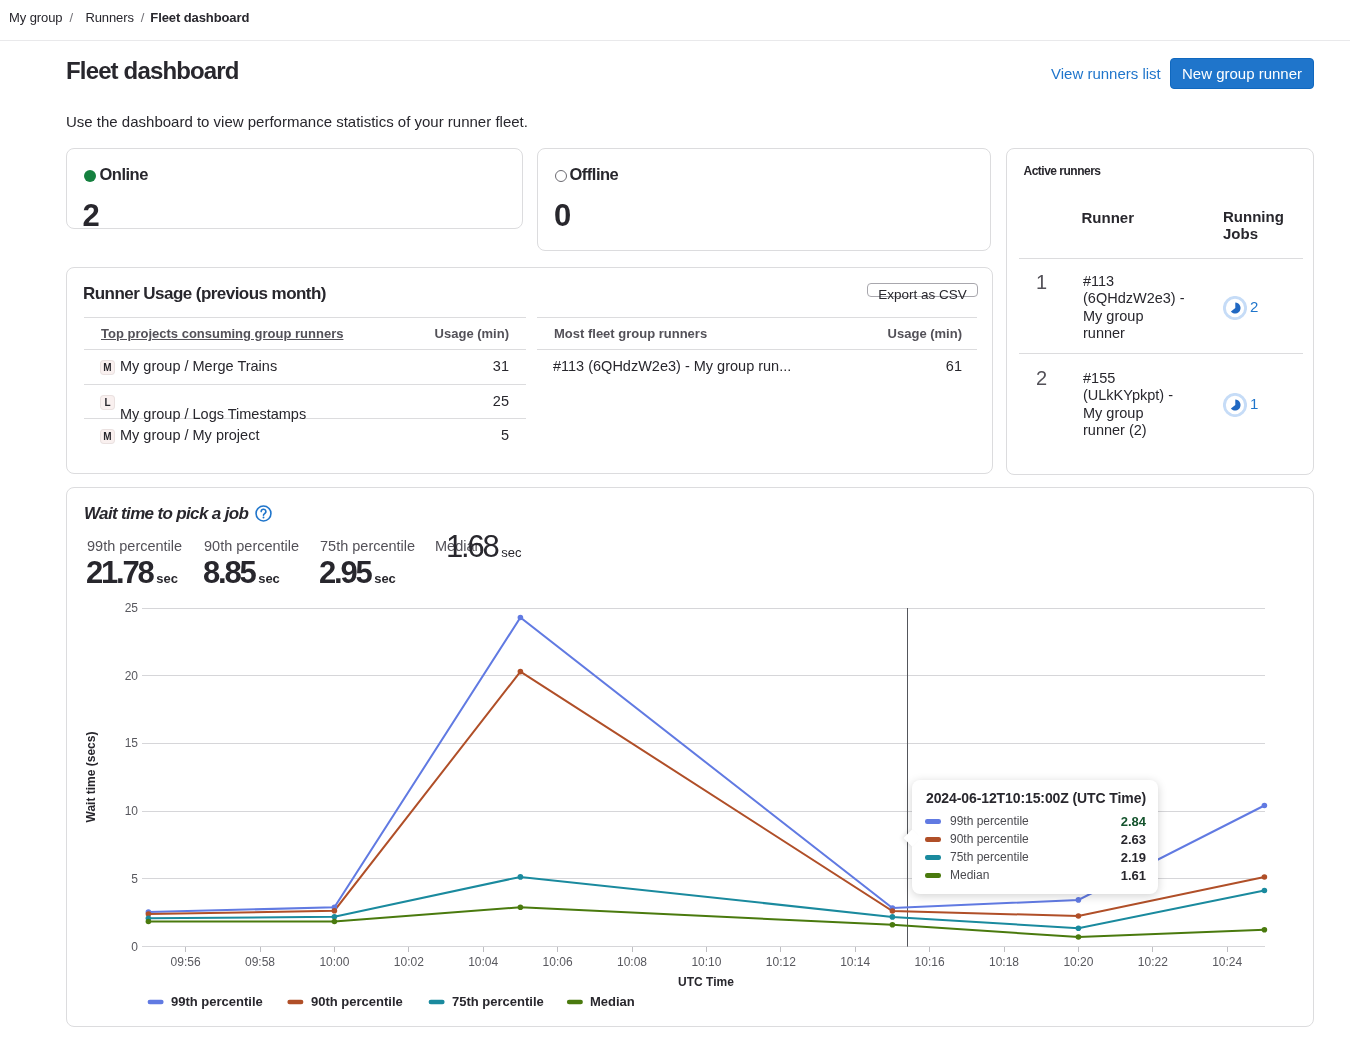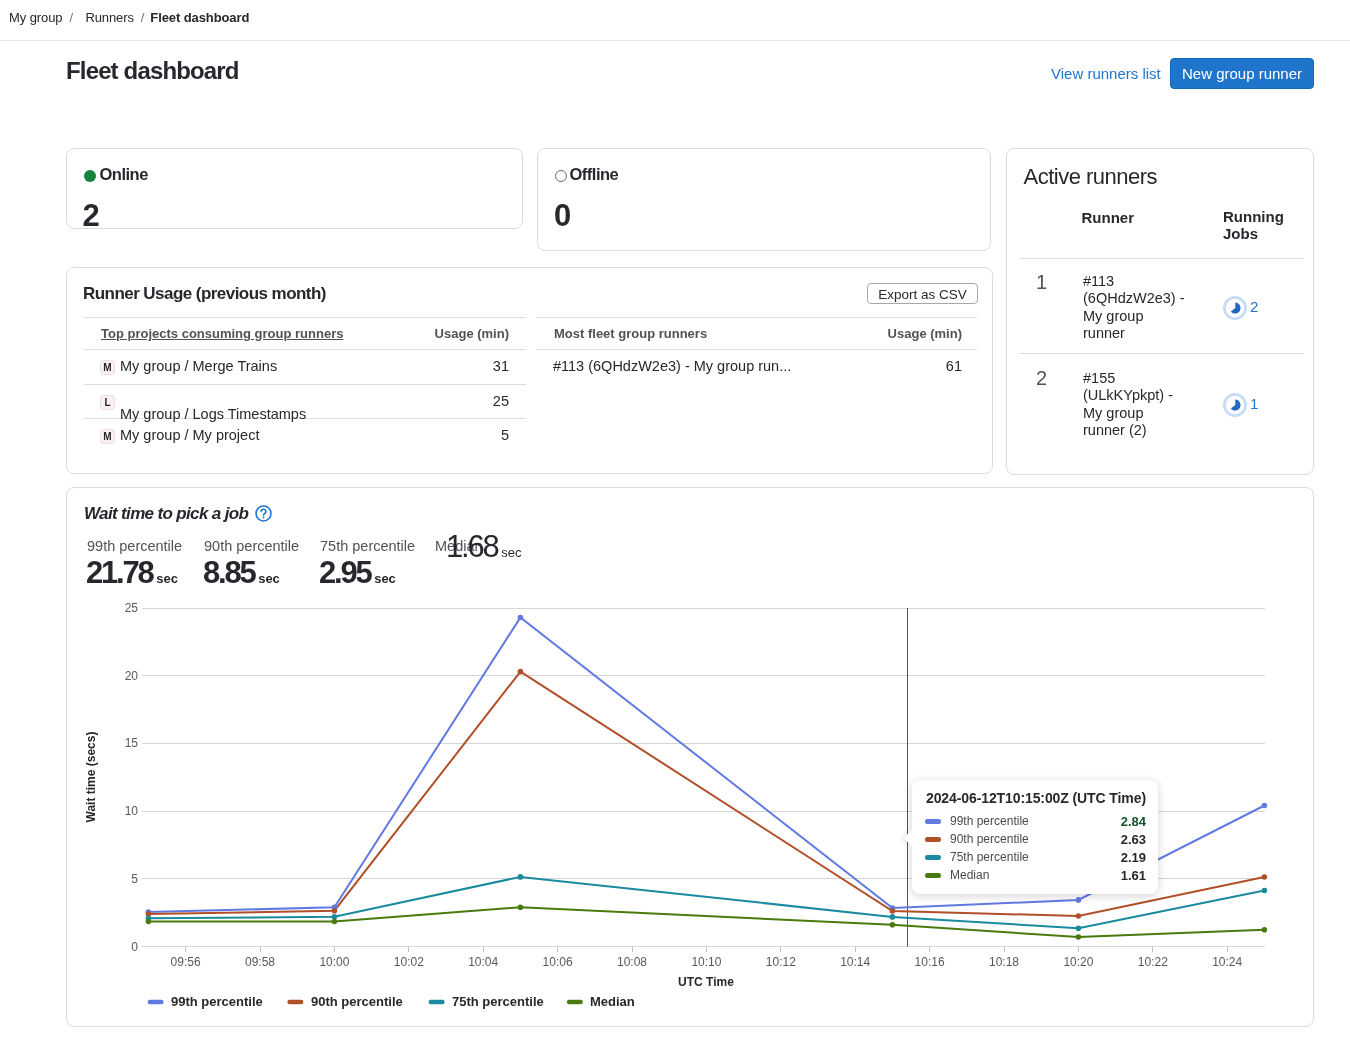--- a/index.html
+++ b/index.html
@@ -16,35 +16,36 @@
   <div class="abs" style="left:0;top:0;width:1350px;height:41px;border-bottom:1px solid #e9e9eb;">
     <div class="abs" style="left:9px;top:9.5px;font-size:13px;letter-spacing:-0.1px;color:#28272d;">
       My group<span style="color:#737278;margin:0 12.5px 0 7px;">/</span>Runners<span style="color:#737278;margin:0 6px 0 7px;">/</span><span style="font-weight:bold;">Fleet dashboard</span>
     </div>
   </div>
 
   <div class="abs" style="left:66px;top:57px;font-size:24px;letter-spacing:-0.85px;font-weight:bold;color:#28272d;">Fleet dashboard</div>
   <div class="abs" style="left:1051px;top:65px;font-size:15px;"><span class="link">View runners list</span></div>
   <div class="abs" style="left:1170px;top:58px;width:144px;height:31px;background:#1f75cb;border:1px solid #1068bf;border-radius:4px;color:#fff;font-size:15px;line-height:29.5px;text-align:center;">New group runner</div>
 
+  <div class="abs" style="left:66px;top:113px;font-size:15px;color:#28272d;">Use the dashboard to view performance statistics of your runner fleet.</div>
 
   <div class="card" style="left:66px;top:148px;width:457px;height:81px;">
     <div class="abs" style="left:17px;top:21px;width:12px;height:12px;border-radius:50%;background:#15803f;"></div>
     <div class="abs" style="left:32.5px;top:16px;font-size:16.5px;letter-spacing:-0.5px;font-weight:bold;color:#28272d;">Online</div>
     <div class="abs" style="left:15.5px;top:48.5px;font-size:31px;font-weight:bold;color:#28272d;">2</div>
   </div>
 
   <div class="card" style="left:537px;top:148px;width:454px;height:103px;">
     <div class="abs" style="left:17px;top:21px;width:12px;height:12px;border-radius:50%;background:#fff;border:1.8px solid #6b6a71;"></div>
     <div class="abs" style="left:31.5px;top:16px;font-size:16.5px;letter-spacing:-0.5px;font-weight:bold;color:#28272d;">Offline</div>
     <div class="abs" style="left:16px;top:48.5px;font-size:31px;font-weight:bold;color:#28272d;">0</div>
   </div>
 
   <div class="card" style="left:1006px;top:148px;width:308px;height:327px;">
-    <div class="abs" style="left:16.5px;top:15px;font-size:22px;letter-spacing:-0.5px;font-weight:normal;">Active runners</div>
+    <div class="abs" style="left:16.5px;top:15px;font-size:12px;letter-spacing:-0.5px;font-weight:bold;">Active runners</div>
     <div class="abs" style="left:74.5px;top:60px;font-size:15px;font-weight:bold;">Runner</div>
     <div class="abs" style="left:216px;top:60px;width:72px;font-size:15px;font-weight:bold;line-height:16.5px;">Running Jobs</div>
     <div class="abs" style="left:12px;top:109px;width:284px;border-top:1px solid #dcdcde;"></div>
 
     <div class="abs" style="left:29px;top:122px;font-size:20px;color:#535158;">1</div>
     <div class="abs" style="left:76px;top:124px;font-size:14.5px;line-height:17.3px;">#113<br>(6QHdzW2e3) -<br>My group<br>runner</div>
     <svg class="abs" style="left:216px;top:147px;" width="24" height="24" viewBox="0 0 24 24">
       <circle cx="12" cy="12" r="10.6" fill="none" stroke="#c6dcf7" stroke-width="2.9"></circle>
       <path d="M12.3 6.5 A5.5 5.5 0 1 1 7.9 15.6 L12.3 12 Z" fill="#2068c2"></path>
     </svg>
@@ -55,21 +56,21 @@
     <div class="abs" style="left:76px;top:221px;font-size:14.5px;line-height:17.3px;">#155<br>(ULkKYpkpt) -<br>My group<br>runner (2)</div>
     <svg class="abs" style="left:216px;top:244px;" width="24" height="24" viewBox="0 0 24 24">
       <circle cx="12" cy="12" r="10.6" fill="none" stroke="#c6dcf7" stroke-width="2.9"></circle>
       <path d="M12.3 6.5 A5.5 5.5 0 1 1 7.9 15.6 L12.3 12 Z" fill="#2068c2"></path>
     </svg>
     <div class="abs" style="left:243px;top:245.5px;font-size:15px;color:#1f75cb;">1</div>
   </div>
 
   <div class="card" style="left:66px;top:267px;width:927px;height:207px;">
     <div class="abs" style="left:16px;top:16px;font-size:17px;letter-spacing:-0.55px;font-weight:bold;">Runner Usage (previous month)</div>
-    <div class="abs" style="left:800px;top:15px;width:111px;height:21px;border:1px solid #a8a7ad;border-radius:4px;font-size:13.5px;text-align:center;line-height:21px;color:#28272d;">Export as CSV</div>
+    <div class="abs" style="left:800px;top:15px;width:111px;height:14px;border:1px solid #a8a7ad;border-radius:4px;font-size:13.5px;text-align:center;line-height:21px;color:#28272d;">Export as CSV</div>
 
     <div class="abs" style="left:17px;top:49px;width:442px;">
       <div style="border-top:1px solid #dcdcde;border-bottom:1px solid #dcdcde;height:33px;">
         <span style="position:absolute;left:17px;top:9px;font-size:13px;font-weight:bold;color:#535158;text-decoration:underline;">Top projects consuming group runners</span>
         <span style="position:absolute;right:17px;top:9px;font-size:13px;font-weight:bold;color:#535158;">Usage (min)</span>
       </div>
       <div style="position:relative;border-bottom:1px solid #dcdcde;height:35px;">
         <span style="position:absolute;left:16px;top:10px;width:15px;height:15px;background:#f9f0ef;border:1px solid rgba(0,0,0,0.06);border-radius:4px;font-size:10px;font-weight:bold;text-align:center;line-height:14px;color:#28272d;">M</span>
         <span style="position:absolute;left:36px;top:8px;font-size:14.5px;">My group / Merge Trains</span>
         <span style="position:absolute;right:17px;top:8px;font-size:14.5px;">31</span>

